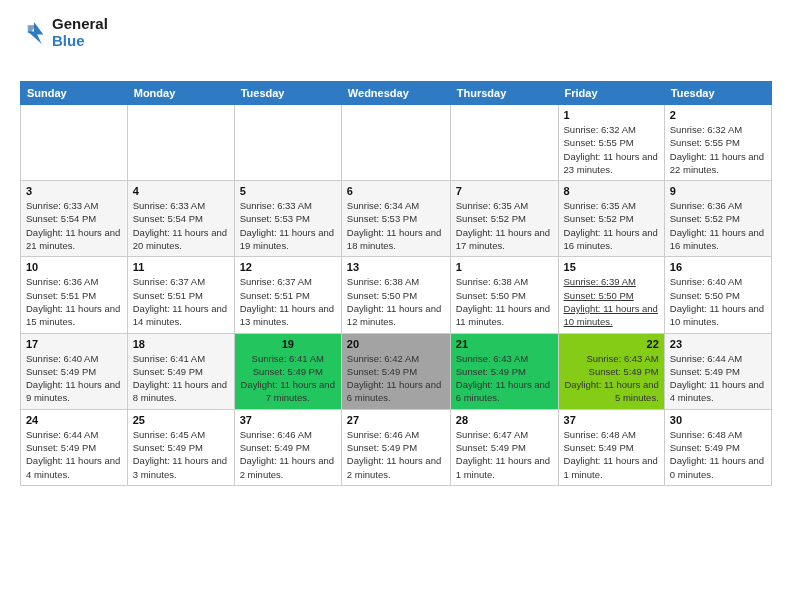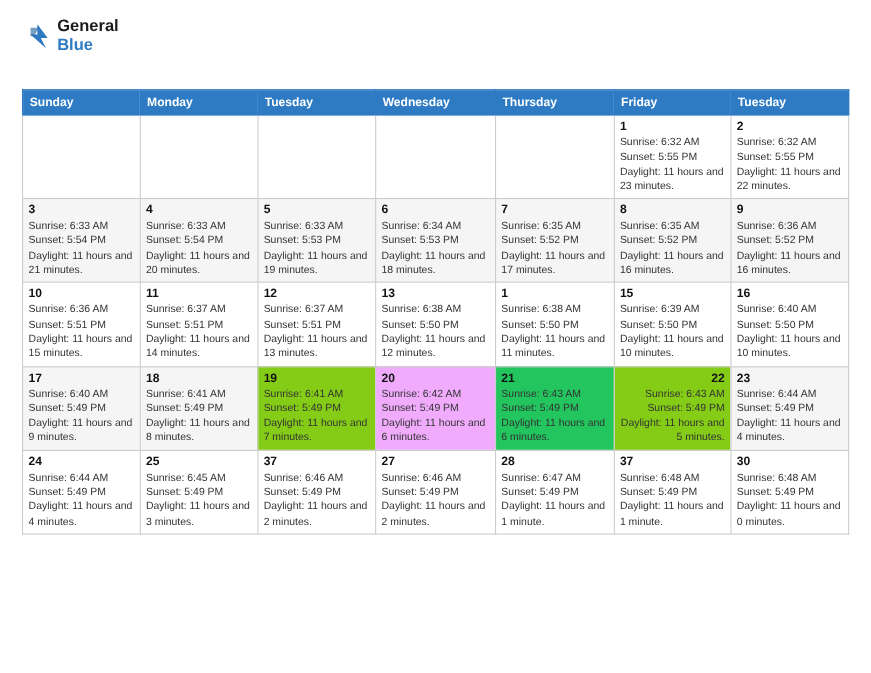--- a/index.html
+++ b/index.html
@@ -206,21 +206,21 @@
 Daylight: 11 hours and 12 minutes.</div>
           </td>
           <td>
             <div class="day-num">1</div>
             <div class="day-info" style="white-space: pre-line;">Sunrise: 6:38 AM
 Sunset: 5:50 PM
 Daylight: 11 hours and 11 minutes.</div>
           </td>
           <td>
             <div class="day-num">15</div>
-            <div class="day-info" style="white-space: pre-line;">Sunrise: 6:39 AM
+            <div class="day-info" style="white-space: pre-line; text-decoration: underline;">Sunrise: 6:39 AM
 Sunset: 5:50 PM
 Daylight: 11 hours and 10 minutes.</div>
           </td>
           <td>
             <div class="day-num">16</div>
             <div class="day-info" style="white-space: pre-line;">Sunrise: 6:40 AM
 Sunset: 5:50 PM
 Daylight: 11 hours and 10 minutes.</div>
           </td>
         </tr>
@@ -230,27 +230,27 @@
             <div class="day-info" style="white-space: pre-line;">Sunrise: 6:40 AM
 Sunset: 5:49 PM
 Daylight: 11 hours and 9 minutes.</div>
           </td>
           <td style="background: rgb(245, 245, 245);">
             <div class="day-num">18</div>
             <div class="day-info" style="white-space: pre-line;">Sunrise: 6:41 AM
 Sunset: 5:49 PM
 Daylight: 11 hours and 8 minutes.</div>
           </td>
-          <td style="background: #84cc16;">
+          <td style="background: #22c55e; text-align: center;">
             <div class="day-num">19</div>
             <div class="day-info" style="white-space: pre-line;">Sunrise: 6:41 AM
 Sunset: 5:49 PM
 Daylight: 11 hours and 7 minutes.</div>
           </td>
-          <td style="background: #f0abfc;">
+          <td style="background: #a3a3a3;">
             <div class="day-num">20</div>
             <div class="day-info" style="white-space: pre-line;">Sunrise: 6:42 AM
 Sunset: 5:49 PM
 Daylight: 11 hours and 6 minutes.</div>
           </td>
           <td style="background: #22c55e;">
             <div class="day-num">21</div>
             <div class="day-info" style="white-space: pre-line;">Sunrise: 6:43 AM
 Sunset: 5:49 PM
 Daylight: 11 hours and 6 minutes.</div>

